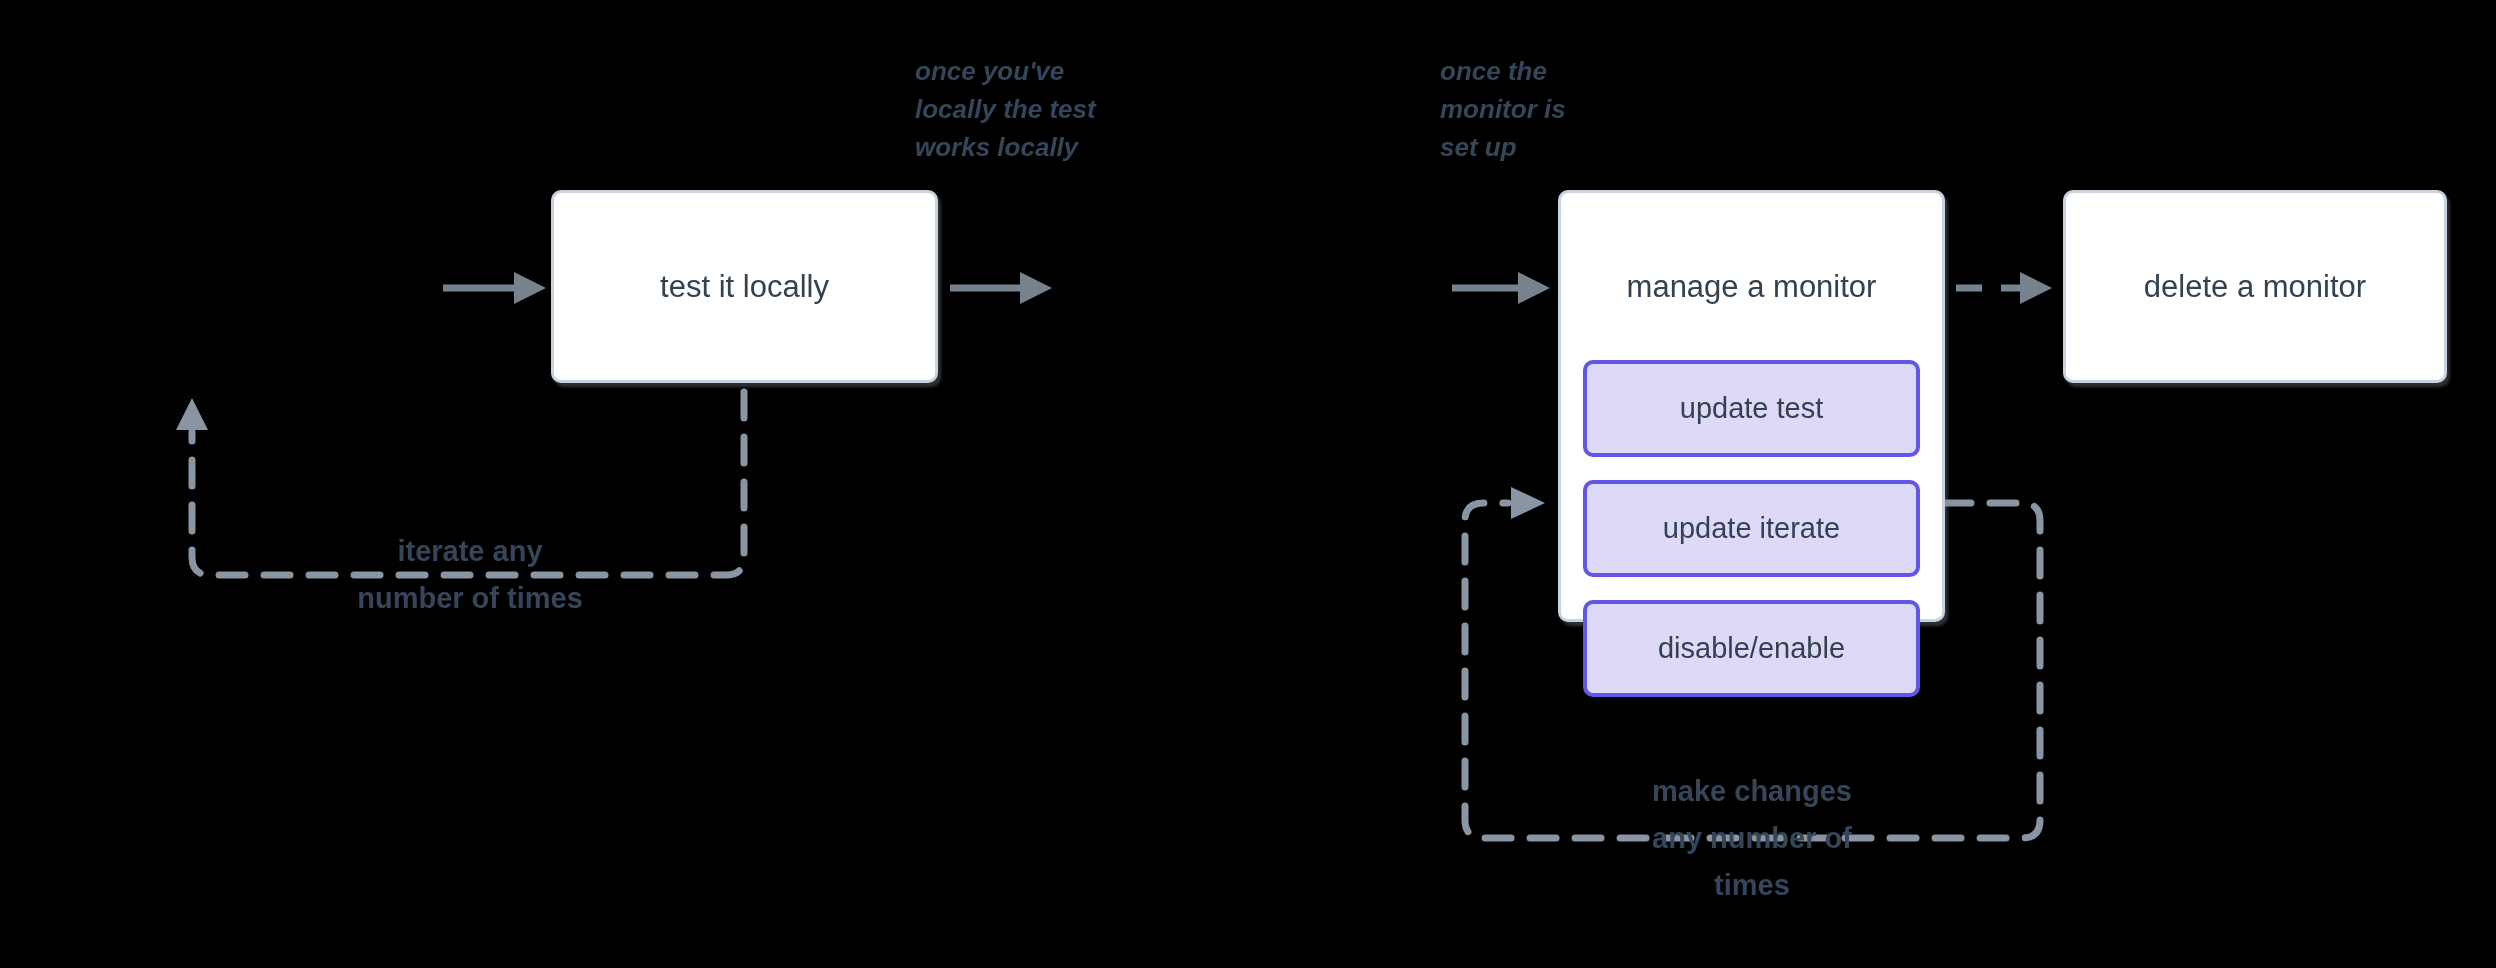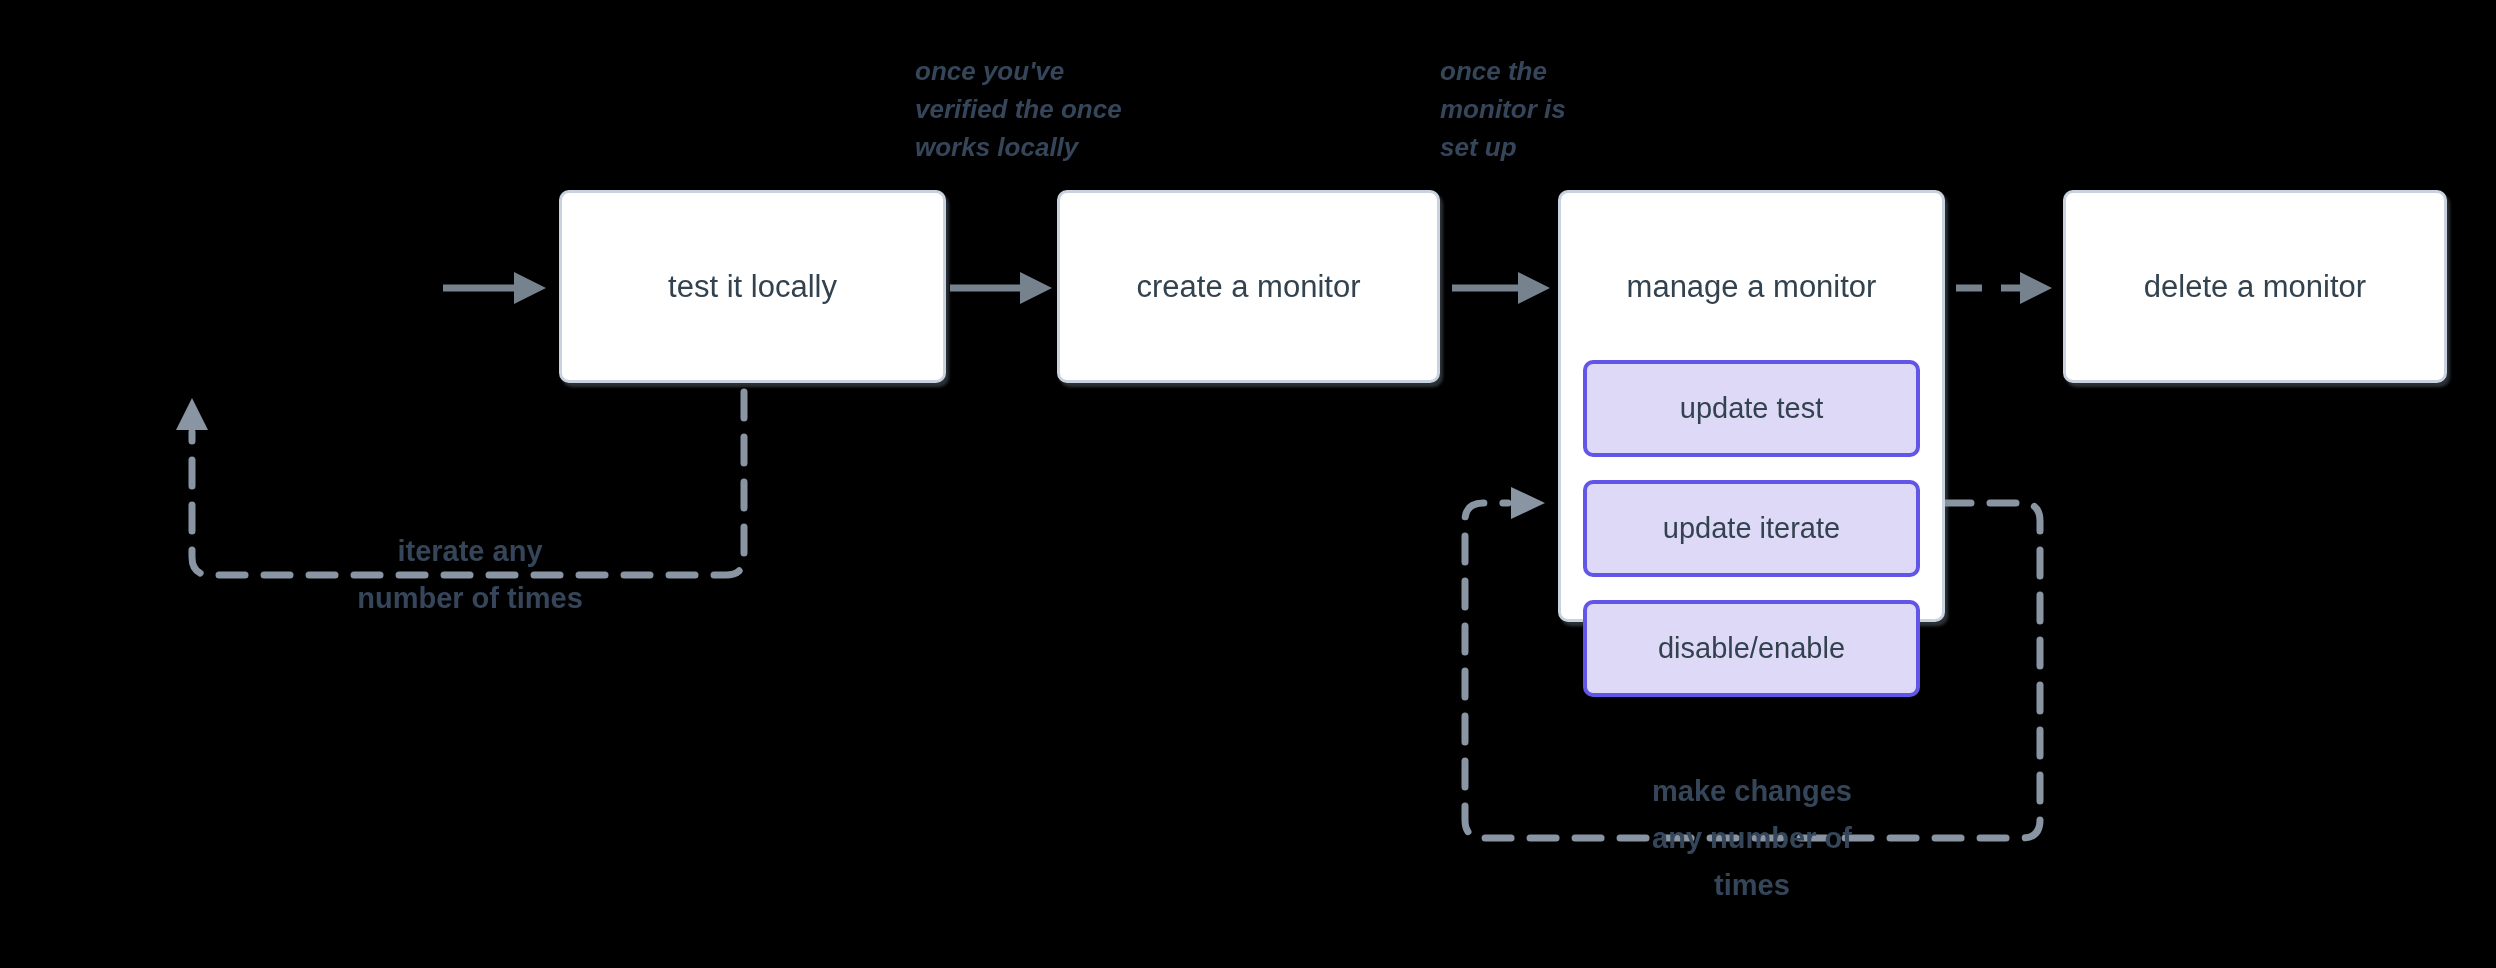--- a/index.html
+++ b/index.html
@@ -20,21 +20,21 @@
   .loop-head{fill:var(--c-loop); stroke:none;}
 
   .box{
     position:absolute; top:190px; height:193px; box-sizing:border-box;
     background:var(--c-box_bg); border:3px solid var(--c-box_border); border-radius:10px;
     display:flex; align-items:center; justify-content:center;
     font-size:31px; color:var(--c-box_text);
     box-shadow:3px 4px 3px rgba(125,140,155,.35);
   }
   #box-write{left:48px; width:384px;}
-  #box-test{left:551px; width:387px;margin-left:8px;}
+  #box-test{left:551px; width:387px;}
   #box-create{left:1057px; width:383px;}
   #box-manage{left:1558px; width:387px; height:432px; display:block;}
   #box-delete{left:2063px; width:384px;}
   .box-title{
     height:187px; display:flex; align-items:center; justify-content:center;
     font-size:31px; color:var(--c-box_text);
   }
   .sub-box{
     position:absolute; left:22px; width:337px; height:97px; box-sizing:border-box;
     background:var(--c-sub_bg); border:4px solid var(--c-sub_border); border-radius:10px;
@@ -83,44 +83,41 @@
 
     <path class="loop-line" d="M1945 503 H2022 Q2040 503 2040 521 V820 Q2040 838 2022 838 H1483 Q1465 838 1465 820 V521 Q1465 503 1483 503 H1508"></path>
     <path class="loop-head" d="M1511 487 L1545 503 L1511 519 Z"></path>
   </svg>
 
 
   <div class="box" id="box-test">
     <span>test it locally</span>
   </div>
 
-  <div class="box" id="box-create">
-    <span>create a monitor</span>
-  </div>
 
   <div class="box" id="box-manage">
     <div class="box-title">manage a monitor</div>
     <div class="sub-box" id="sub-update-test">
       <span>update test</span>
     </div>
     <div class="sub-box" id="sub-update-monitor">
       <span>update iterate</span>
     </div>
     <div class="sub-box" id="sub-disable">
       <span>disable/enable</span>
     </div>
   </div>
 
   <div class="box" id="box-delete">
     <span>delete a monitor</span>
   </div>
 
   <div class="note" id="note-verified">
     <div>once you've</div>
-    <div>verified the once</div>
+    <div>locally the test</div>
     <div>works locally</div>
   </div>
 
   <div class="note" id="note-setup">
     <div>once the</div>
     <div>monitor is</div>
     <div>set up</div>
   </div>
 
   <div class="loop-label" id="label-iterate">

